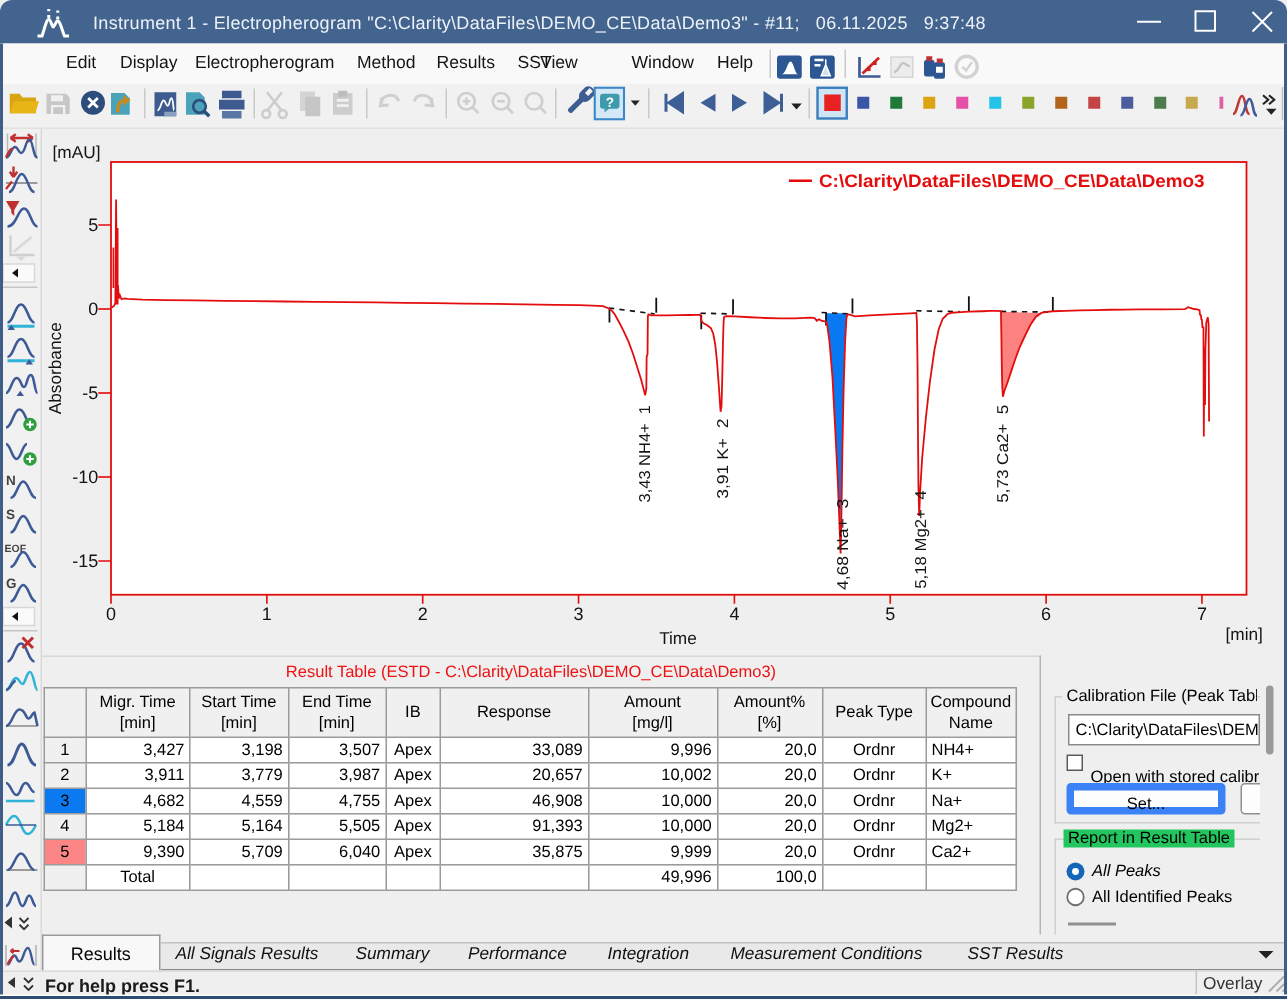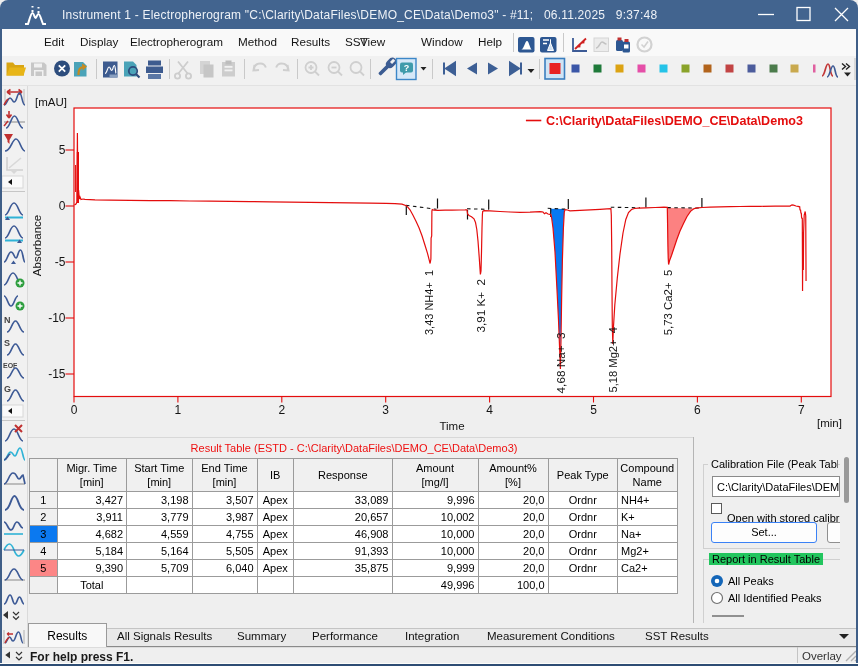--- a/index.html
+++ b/index.html
@@ -500,39 +500,39 @@
   </tbody>
     </table>
 
   <div class="abs" style="left:693px;top:437px;width:1px;height:187px;background:#b5b5b5;"></div>
   <div class="abs" style="left:694px;top:437px;width:146px;height:187px;background:#efefef;overflow:hidden;">
     <div class="abs" style="left:9px;top:27px;width:146px;height:85px;border:1px solid #d0d0d0;border-right:none;"></div>
     <div class="abs" style="left:14px;top:21px;width:130px;background:#efefef;font-size:11px;white-space:nowrap;overflow:hidden;padding:0 0 0 3px;">Calibration File (Peak Table)</div>
     <div class="abs" style="left:18px;top:39px;width:128px;height:21px;background:#fff;border:1px solid #8a8a8a;font-size:11px;line-height:20px;padding-left:4px;white-space:nowrap;overflow:hidden;">C:\Clarity\DataFiles\DEMO</div>
     <div class="abs" style="left:17px;top:66px;width:11px;height:11px;background:#fff;border:1px solid #5a5a5a;"></div>
     <div class="abs" style="left:33px;top:65px;font-size:11px;white-space:nowrap;margin-top:10px;">Open with stored calibr</div>
-    <div class="abs" style="left:17px;top:85px;width:106px;height:21px;background:#fdfdfd;border:1px solid #3b82f6;border-radius:3px;font-size:11px;text-align:center;line-height:19px;">Set...</div>
+    <div class="abs" style="left:17px;top:85px;width:106px;height:21px;background:#fdfdfd;border:5px solid #3b82f6;border-radius:3px;font-size:11px;text-align:center;line-height:19px;">Set...</div>
     <div class="abs" style="left:133px;top:85px;width:30px;height:21px;background:#fdfdfd;border:1px solid #8f8f8f;border-radius:3px;"></div>
     <div class="abs" style="left:9px;top:122px;width:146px;height:70px;border:1px solid #d0d0d0;border-right:none;border-bottom:none;"></div>
     <div class="abs" style="left:15px;top:116px;background:#22c55e;font-size:11px;white-space:nowrap;padding:0 3px;">Report in Result Table</div>
     <svg class="abs" style="left:16px;top:137px" width="16" height="34">
       <circle cx="7" cy="7" r="6" fill="#1466b8"></circle>
         <circle cx="7" cy="7" r="2.3" fill="#fff"></circle>
       <circle cx="7" cy="24" r="5.5" fill="#fff" stroke="#707070" stroke-width="1.2"></circle>
     </svg>
-    <div class="abs" style="left:34px;top:138px;font-size:11px;white-space:nowrap;">All Peaks</div>
+    <div class="abs" style="left:34px;top:138px;font-size:11px;white-space:nowrap;font-style:italic;">All Peaks</div>
     <div class="abs" style="left:34px;top:155px;font-size:11px;white-space:nowrap;">All Identified Peaks</div>
     <div class="abs" style="left:18px;top:178px;width:32px;height:2px;background:#909090;"></div>
   </div>
   <div class="abs" style="left:844px;top:457px;width:5px;height:46px;background:#9a9a9a;border-radius:2.5px;"></div>
 
   <div class="abs" style="left:28px;top:623px;width:830px;height:24px;background:#efefef;"></div>
   <div class="abs" style="left:106.5px;top:627.5px;width:751.5px;height:19px;background:#e9e9e9;border-top:1px solid #c4c4c4;border-bottom:1px solid #8a8a8a;"></div>
   <div class="abs" style="left:28px;top:623px;width:78.5px;height:24px;background:#f8f8f8;border:1px solid #9a9a9a;border-bottom:none;font-size:12px;text-align:center;line-height:24px;color:#000;">Results</div>
-  <div class="abs" style="top:629.5px;left:0;width:858px;height:16px;font-size:11.5px;color:#111;">
+  <div class="abs" style="top:629.5px;left:0;width:858px;height:16px;font-size:11.5px;color:#111;font-style:italic;">
     <span class="abs" style="left:117px;">All Signals Results</span>
     <span class="abs" style="left:237px;">Summary</span>
     <span class="abs" style="left:312px;">Performance</span>
     <span class="abs" style="left:405px;">Integration</span>
     <span class="abs" style="left:487px;">Measurement Conditions</span>
     <span class="abs" style="left:645px;">SST Results</span>
   </div>
   <svg class="abs" style="left:838px;top:631px" width="14" height="10">
       <path d="M1 3 l10 0 l-5 5 Z" fill="#222"></path>
     </svg>

